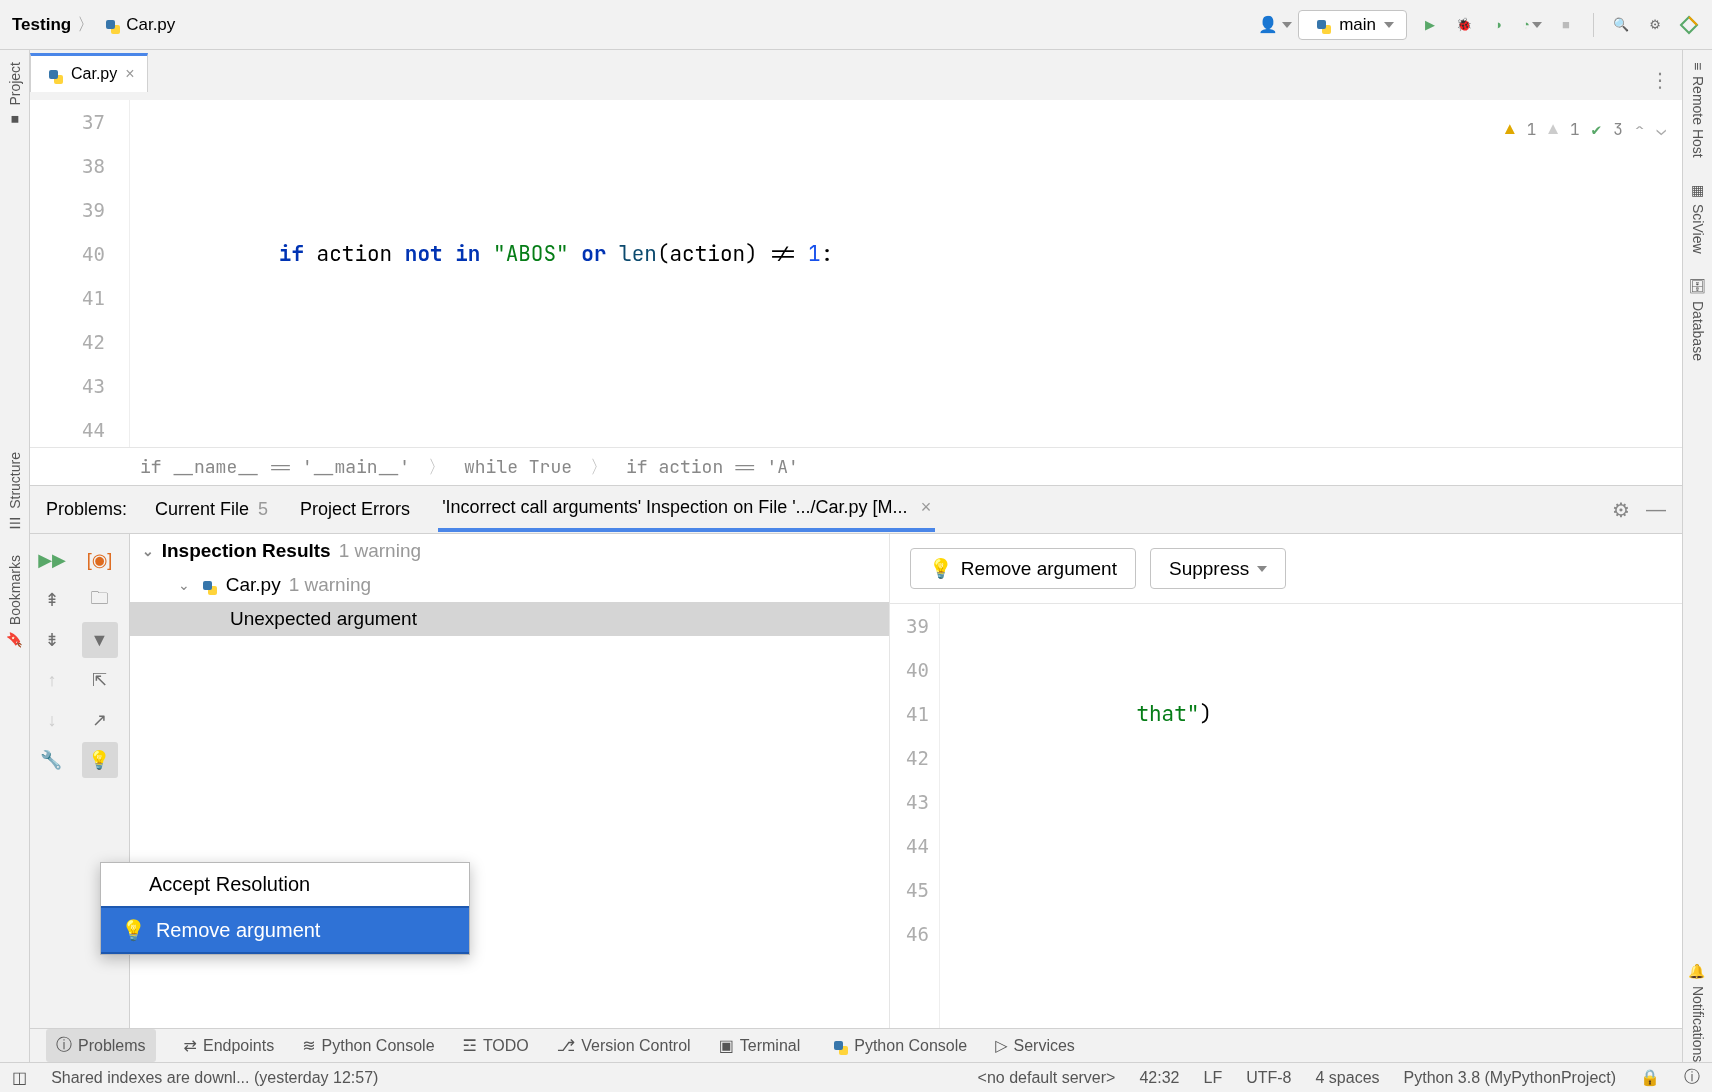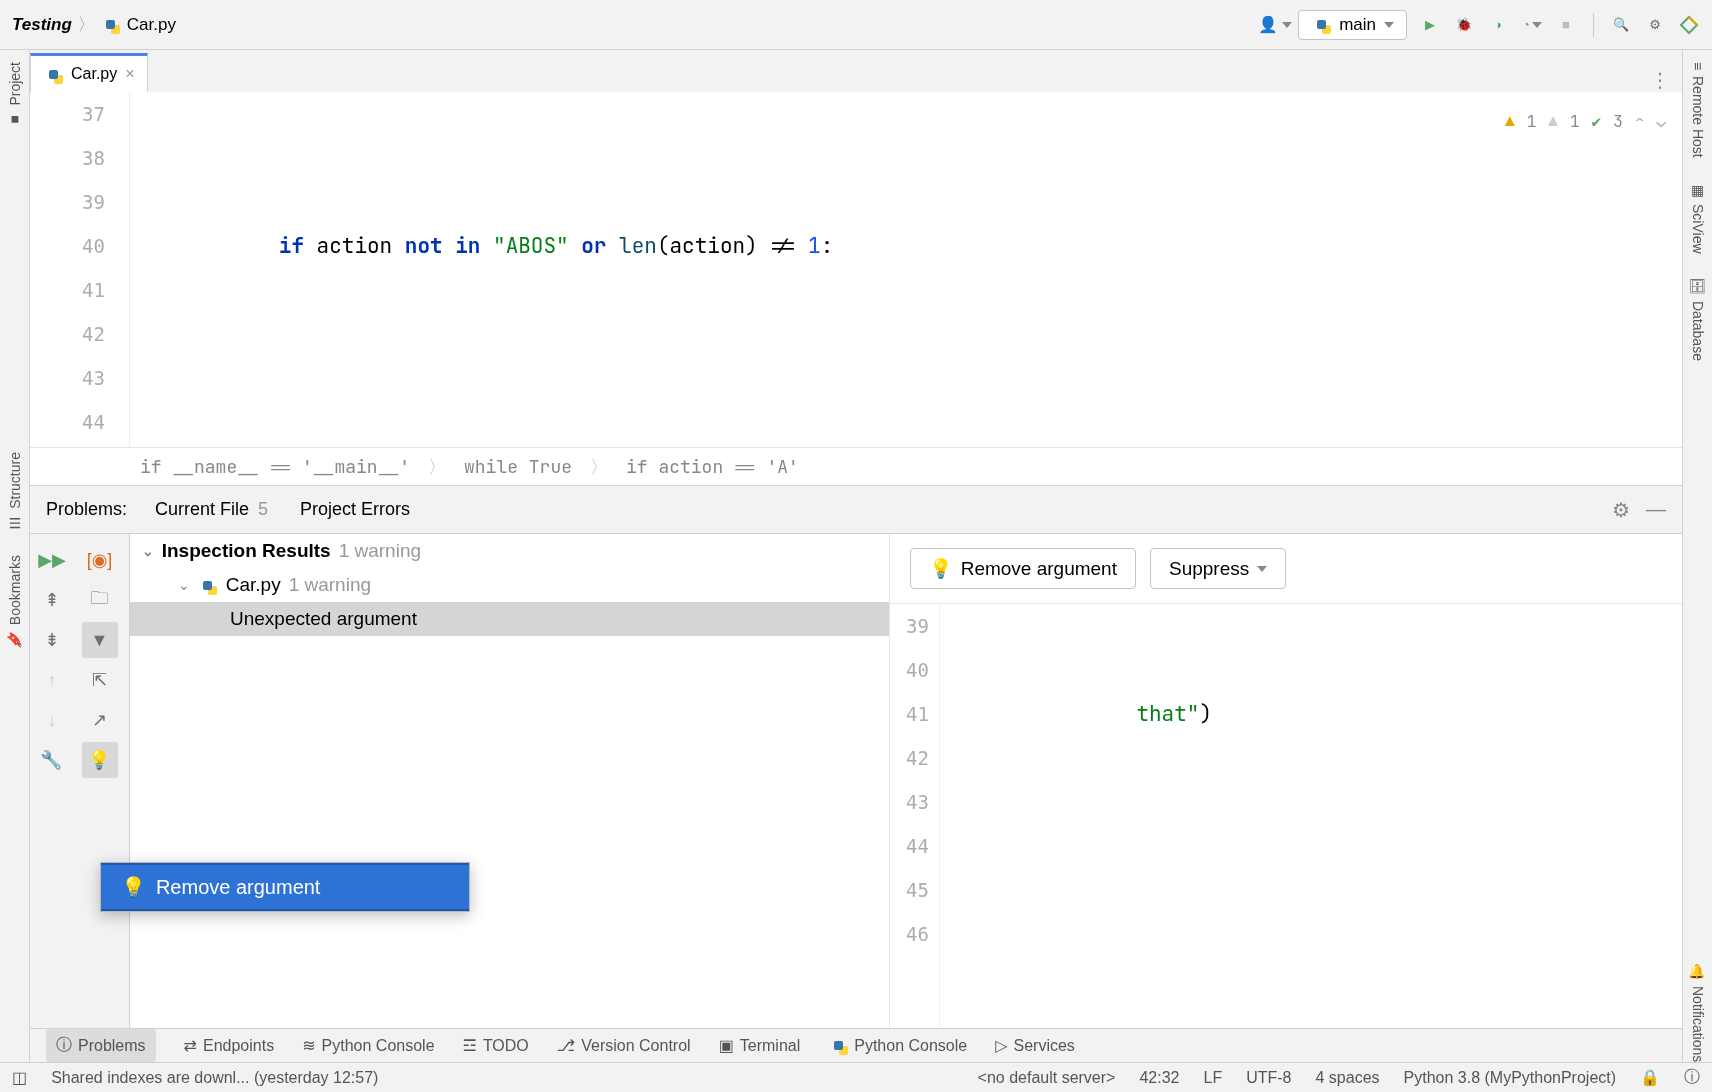--- a/index.html
+++ b/index.html
@@ -2,21 +2,21 @@
 <html><head>
 <meta charset="utf-8">
 <style>
 * { margin: 0; padding: 0; box-sizing: border-box; }
 body { font-family: -apple-system, BlinkMacSystemFont, "Segoe UI", Arial, sans-serif; font-size: 13px; color: #000; background: #f2f2f2; overflow: hidden; width: 1712px; height: 1092px; position: relative; }
 .code-font { font-family: "JetBrains Mono", "Consolas", "Menlo", monospace; }
 
 
 .top-toolbar { height: 50px; background: #f2f2f2; border-bottom: 1px solid #d1d1d1; display: flex; align-items: center; padding: 0 12px; justify-content: space-between; }
 .breadcrumb-top { display: flex; align-items: center; gap: 6px; font-size: 17px; }
-.breadcrumb-top .proj { font-weight: 700; font-style: italic; }
+.breadcrumb-top .proj { font-weight: 700; }
 .breadcrumb-chev { color: #999; }
 .toolbar-right { display: flex; align-items: center; gap: 12px; }
 .run-config { display: flex; align-items: center; gap: 8px; border: 1px solid #c4c4c4; background: #fff; border-radius: 4px; padding: 4px 12px; font-size: 17px; }
 .tb-icon { width: 22px; height: 22px; display: inline-flex; align-items: center; justify-content: center; color: #6e6e6e; }
 .tb-sep { width: 1px; height: 24px; background: #ccc; margin: 0 4px; }
 
 
 .left-gutter { position: absolute; left: 0; top: 50px; bottom: 30px; width: 30px; background: #f2f2f2; border-right: 1px solid #d1d1d1; display: flex; flex-direction: column; align-items: center; padding-top: 12px; gap: 24px; }
 .vtext { writing-mode: vertical-rl; transform: rotate(180deg); font-size: 14px; color: #555; display: flex; align-items: center; gap: 6px; }
 
@@ -24,21 +24,21 @@
 .right-gutter { position: absolute; right: 0; top: 50px; bottom: 30px; width: 30px; background: #f2f2f2; border-left: 1px solid #d1d1d1; display: flex; flex-direction: column; align-items: center; padding-top: 12px; gap: 24px; }
 .vtext-r { writing-mode: vertical-rl; font-size: 14px; color: #555; display: flex; align-items: center; gap: 6px; }
 
 
 .tab-bar { position: absolute; left: 30px; right: 30px; top: 50px; height: 42px; background: #f2f2f2; display: flex; align-items: flex-end; }
 .file-tab { background: #fff; border: 1px solid #d1d1d1; border-bottom: none; padding: 8px 12px; display: flex; align-items: center; gap: 8px; font-size: 16px; border-top: 3px solid #4a86e8; }
 .close-x { color: #999; font-size: 16px; }
 .more-dots { margin-left: auto; margin-right: 12px; color: #888; font-size: 20px; }
 
 
-.editor { position: absolute; left: 30px; right: 30px; top: 92px; height: 355px; background: #fff; display: flex; }
+.editor { position: absolute; left: 30px; right: 30px; top: 100px; height: 355px; background: #fff; display: flex; }
 .gutter-col { width: 100px; background: #fff; border-right: 1px solid #eee; text-align: right; padding-right: 24px; color: #adadad; font-size: 19px; line-height: 44px; font-family: monospace; position: relative; }
 .gutter-col .ln { height: 44px; position: relative; }
 .code-col { flex: 1; font-size: 21px; line-height: 44px; padding-left: 48px; white-space: pre; overflow: hidden; position: relative; }
 .code-col .cl { height: 44px; }
 .kw { color: #0033b3; font-weight: 600; }
 .str { color: #067d17; }
 .fn { color: #0c4a6e; }
 .num { color: #1750eb; }
 .inspection-badges { position: absolute; top: 8px; right: 16px; display: flex; gap: 12px; font-size: 16px; color: #888; align-items: center; }
 .badge-y { color: #e0a800; }
@@ -213,20 +213,21 @@
   <span class="chev">〉</span>
   <span>while True</span>
   <span class="chev">〉</span>
   <span>if action == 'A'</span>
 </div>
 
 <div class="problems-bar">
   <span class="lbl">Problems:</span>
   <span class="tab"><span>Current File</span> <span class="count">5</span></span>
   <span class="tab">Project Errors</span>
+  <span class="tab active"><span>'Incorrect call arguments' Inspection on File '.../Car.py [M...</span> <span style="color:#999;margin-left:8px">×</span></span>
   <div class="right-icons">
     <span>⚙</span>
     <span>—</span>
   </div>
 </div>
 
 <div class="inspection">
   <div class="insp-toolbar">
     <div class="insp-tb-btn" style="color:#59a869">▶▶</div>
     <div class="insp-tb-btn" style="color:#de6b1f">[◉]</div>
@@ -288,20 +289,24 @@
         
         
         
         
       </div>
     </div>
   </div>
 </div>
 
 <div class="popup">
+  <div class="popup-item">
+    <span style="width:18px"></span>
+    <span>Accept Resolution</span>
+  </div>
   <div class="popup-item sel">
     <span style="color:#ffd86b">💡</span>
     <span>Remove argument</span>
   </div>
 </div>
 
 <div class="bottom-tools">
   <div class="bt-item active">
       <span>ⓘ</span>
       <span>Problems</span>

